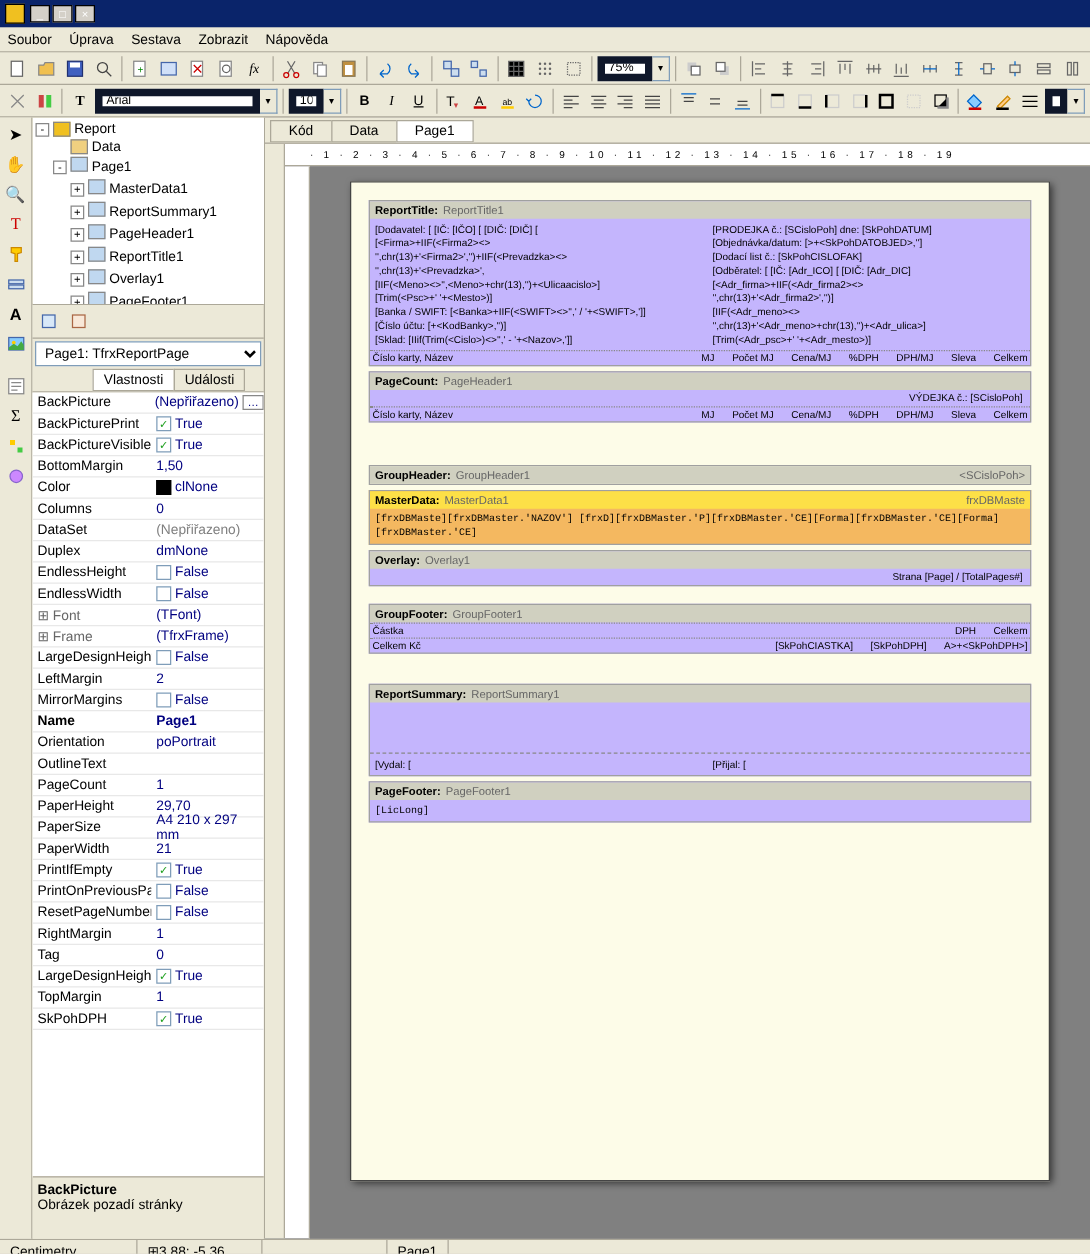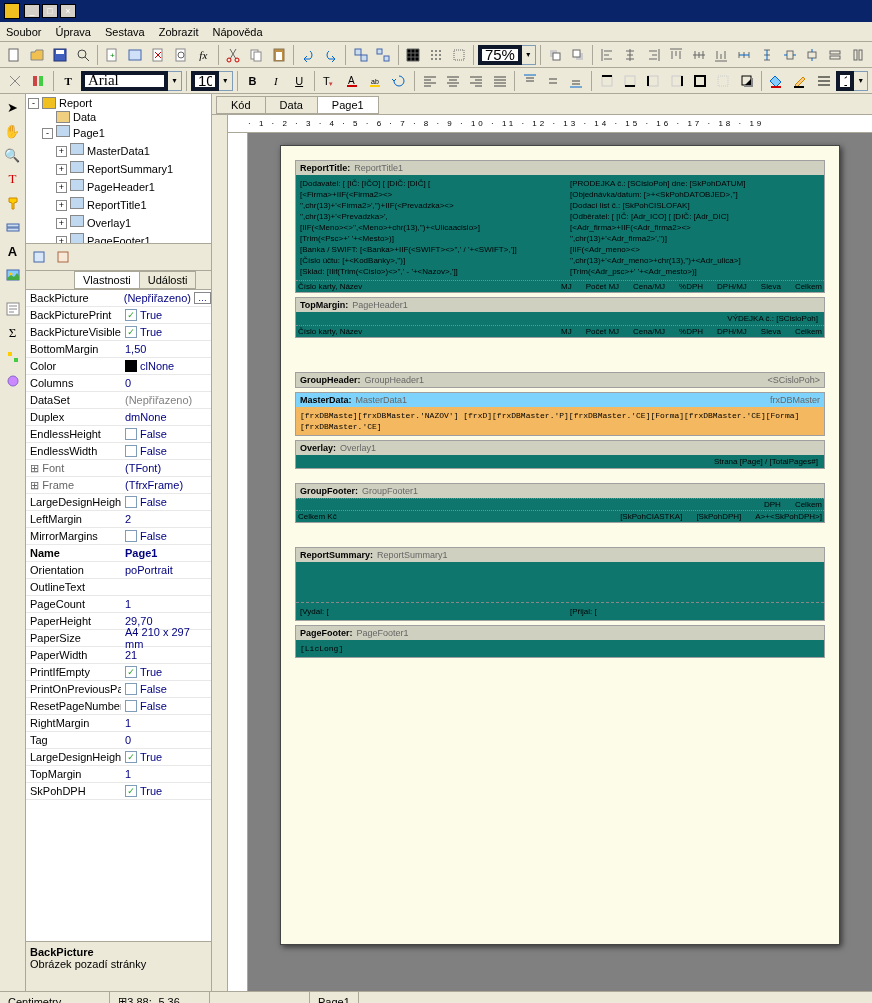--- a/index.html
+++ b/index.html
@@ -11,21 +11,21 @@
 .winbtns { display: flex; gap: 2px; }
 .winbtns div { width: 16px; height: 14px; background: #d4d0c8; border: 1px solid #000; font-size: 9px; text-align: center; line-height: 12px; }
 
 .menubar { height: 20px; background: #ece9d8; display: flex; align-items: center; padding: 0 6px; gap: 14px; font-size: 11px; border-bottom: 1px solid #aca899; }
 .menubar span { cursor: pointer; }
 
 .toolbar-row { height: 26px; background: #ece9d8; display: flex; align-items: center; padding: 2px 4px; gap: 2px; border-bottom: 1px solid #aca899; }
 .tool-btn { width: 22px; height: 22px; display: flex; align-items: center; justify-content: center; border: 1px solid transparent; cursor: pointer; }
 .tool-btn svg { width: 16px; height: 16px; }
 .tool-sep { width: 1px; height: 20px; background: #aca899; margin: 0 2px; }
-.tool-input { height: 20px; border: 4px solid #0f172a; font-size: 15px; padding: 0 3px; }
+.tool-input { height: 20px; border: 6px solid #0f172a; font-size: 10px; padding: 0 3px; }
 .tool-combo { display: flex; align-items: center; }
 .tool-combo .arrow { width: 14px; height: 20px; background: #ece9d8; border: 1px solid #7f9db9; border-left: none; text-align: center; font-size: 8px; line-height: 18px; }
 
 .main { display: flex; height: 897px; }
 .left-tools { width: 26px; background: #ece9d8; border-right: 1px solid #aca899; display: flex; flex-direction: column; align-items: center; padding-top: 2px; gap: 2px; }
 .left-tools .tool-btn { width: 22px; height: 22px; font-size: 13px; }
 
 .left-panel { width: 186px; background: #ece9d8; border-right: 1px solid #aca899; display: flex; flex-direction: column; }
 
 .tree { flex: 0 0 150px; overflow: auto; background: #fff; border-bottom: 1px solid #aca899; padding: 2px; font-size: 11px; }
@@ -66,31 +66,31 @@
 
 .ws-body { flex: 1; display: flex; overflow: hidden; }
 .ws-gutter { width: 16px; background: #ece9d8; border-right: 1px solid #aca899; }
 .ws-vruler { width: 20px; background: #fff; border-right: 1px solid #aca899; font-size: 8px; position: relative; }
 .ws-col { flex: 1; display: flex; flex-direction: column; overflow: hidden; }
 .ws-hruler { height: 18px; background: #fff; border-bottom: 1px solid #aca899; font-size: 8px; display: flex; align-items: center; overflow: hidden; white-space: nowrap; padding-left: 20px; letter-spacing: 3px; }
 .ws-canvas { flex: 1; background: #808080; overflow: auto; padding: 12px; }
 
 .page { width: 560px; background: #fdfce8; box-shadow: 2px 2px 6px rgba(0,0,0,0.6); border: 1px solid #444; margin: 0 auto; padding: 14px 14px; min-height: 800px; }
 
-.band { border: 1px solid #a0a0a0; background: #0f766e; margin-bottom: 4px; font-size: 8px; }
+.band { border: 1px solid #a0a0a0; background: #c4b5fd; margin-bottom: 4px; font-size: 8px; }
 .band-title { background: #d0d0c0; padding: 2px 4px; display: flex; font-size: 9px; }
 .band-title .bn { font-weight: bold; color: #000; }
 .band-title .bl { color: #666; margin-left: 4px; }
 .band-title .br { margin-left: auto; color: #666; }
 .band-content { padding: 3px 4px; font-size: 8px; line-height: 11px; font-family: 'Courier New', monospace; color: #000; }
 .band-content.cols { display: flex; gap: 20px; }
 .band-content .bcol { flex: 1; }
 
 .masterdata { background: #f4b860 !important; }
-.masterdata .band-title { background: #7dd3fc; }
+.masterdata .band-title { background: #fde047; }
 
 .band-row { display: flex; border-top: 1px dotted #888; padding: 1px 2px; font-size: 8px; gap: 14px; font-family: Arial; }
 .band-row span { flex: 0 0 auto; }
 
 .footer-right { text-align: right; padding: 2px 6px; font-size: 8px; }
 
 .statusbar { height: 20px; background: #ece9d8; border-top: 1px solid #aca899; display: flex; align-items: center; font-size: 11px; }
 .statusbar .cell { padding: 0 8px; border-right: 1px solid #aca899; height: 100%; display: flex; align-items: center; }
 </style>
 </head>
@@ -328,21 +328,21 @@
     </div>
   <div class="tool-btn">
       <svg viewBox="0 0 16 16">
         <rect x="3" y="3" width="4" height="10" fill="#c44"></rect>
         <rect x="9" y="3" width="4" height="10" fill="#4c4"></rect>
       </svg>
     </div>
   <div class="tool-sep"></div>
   <div class="tool-btn" style="font-family:serif;font-weight:bold">T</div>
   <div class="tool-combo">
-    <input class="tool-input" style="width: 87px; font-family: Liberation Serif, serif;" value="Arial">
+    <input class="tool-input" style="width: 132px;" value="Arial">
     <div class="arrow">▾</div>
   </div>
   <div class="tool-sep"></div>
   <div class="tool-combo">
     <input class="tool-input" style="width: 28px;" value="10">
     <div class="arrow">▾</div>
   </div>
   <div class="tool-sep"></div>
   <div class="tool-btn" style="font-weight:bold">B</div>
   <div class="tool-btn" style="font-style:italic;font-family:serif">I</div>
@@ -579,20 +579,25 @@
           <svg viewBox="0 0 16 16">
             <rect x="3" y="3" width="10" height="10" fill="#d8e8f8" stroke="#46a"></rect>
           </svg>
         </div>
       <div class="tool-btn">
           <svg viewBox="0 0 16 16">
             <rect x="3" y="3" width="10" height="10" fill="#f8e8d8" stroke="#a64"></rect>
           </svg>
         </div>
     </div>
+    <div class="prop-combo-row">
+      <select class="prop-combo">
+        <option>Page1: TfrxReportPage</option>
+      </select>
+    </div>
     <div class="prop-tabs">
       <div class="tab active">Vlastnosti</div>
       <div class="tab">Události</div>
     </div>
     <div class="props" id="prop-rows">
         <div class="prop-row">
           <div class="pname">BackPicture</div>
           <div class="pval">
             <span>(Nepřiřazeno)</span>
             <span style="margin-left:auto;border:1px solid #888;padding:0 3px;font-size:9px">…</span>
@@ -843,21 +848,21 @@
                     <span>Cena/MJ</span>
                     <span>%DPH</span>
                     <span>DPH/MJ</span>
                     <span>Sleva</span>
                     <span>Celkem</span>
                   </div>
               </div>
 
               <div class="band">
                 <div class="band-title">
-                    <span class="bn">TopMargin:</span>
+                    <span class="bn">PageCount:</span>
                     <span class="bl">PageHeader1</span>
                   </div>
                 <div class="footer-right">VÝDEJKA č.: [SCisloPoh]</div>
                 <div class="band-row" id="ph-cols">
                     <span style="flex: 1 1 0%;">Číslo karty, Název</span>
                     <span>MJ</span>
                     <span>Počet MJ</span>
                     <span>Cena/MJ</span>
                     <span>%DPH</span>
                     <span>DPH/MJ</span>
@@ -873,41 +878,42 @@
                     <span class="bn">GroupHeader:</span>
                     <span class="bl">GroupHeader1</span>
                     <span class="br">&lt;SCisloPoh&gt;</span>
                   </div>
               </div>
 
               <div class="band masterdata">
                 <div class="band-title">
                     <span class="bn">MasterData:</span>
                     <span class="bl">MasterData1</span>
-                    <span class="br">frxDBMaster</span>
+                    <span class="br">frxDBMaste</span>
                   </div>
                 <div class="band-content">[frxDBMaste][frxDBMaster.'NAZOV']    [frxD][frxDBMaster.'P][frxDBMaster.'CE][Forma][frxDBMaster.'CE][Forma][frxDBMaster.'CE]</div>
               </div>
 
               <div class="band">
                 <div class="band-title">
                     <span class="bn">Overlay:</span>
                     <span class="bl">Overlay1</span>
                   </div>
                 <div class="footer-right">Strana [Page] / [TotalPages#]</div>
               </div>
 
               <div style="height:10px"></div>
 
               <div class="band">
                 <div class="band-title">
                     <span class="bn">GroupFooter:</span>
                     <span class="bl">GroupFooter1</span>
                   </div>
                 <div class="band-row" style="justify-content:flex-end" id="gf-r1">
+                    <span style="flex: 1 1 0%;">Částka</span>
                     <span>DPH</span>
                     <span>Celkem</span>
                   </div>
                 <div class="band-row" style="justify-content:flex-end" id="gf-r2">
                     <span style="flex: 1 1 0%;">Celkem Kč</span>
                     <span>[SkPohCIASTKA]</span>
                     <span>[SkPohDPH]</span>
                     <span>A&gt;+&lt;SkPohDPH&gt;]</span>
                   </div>
               </div>

